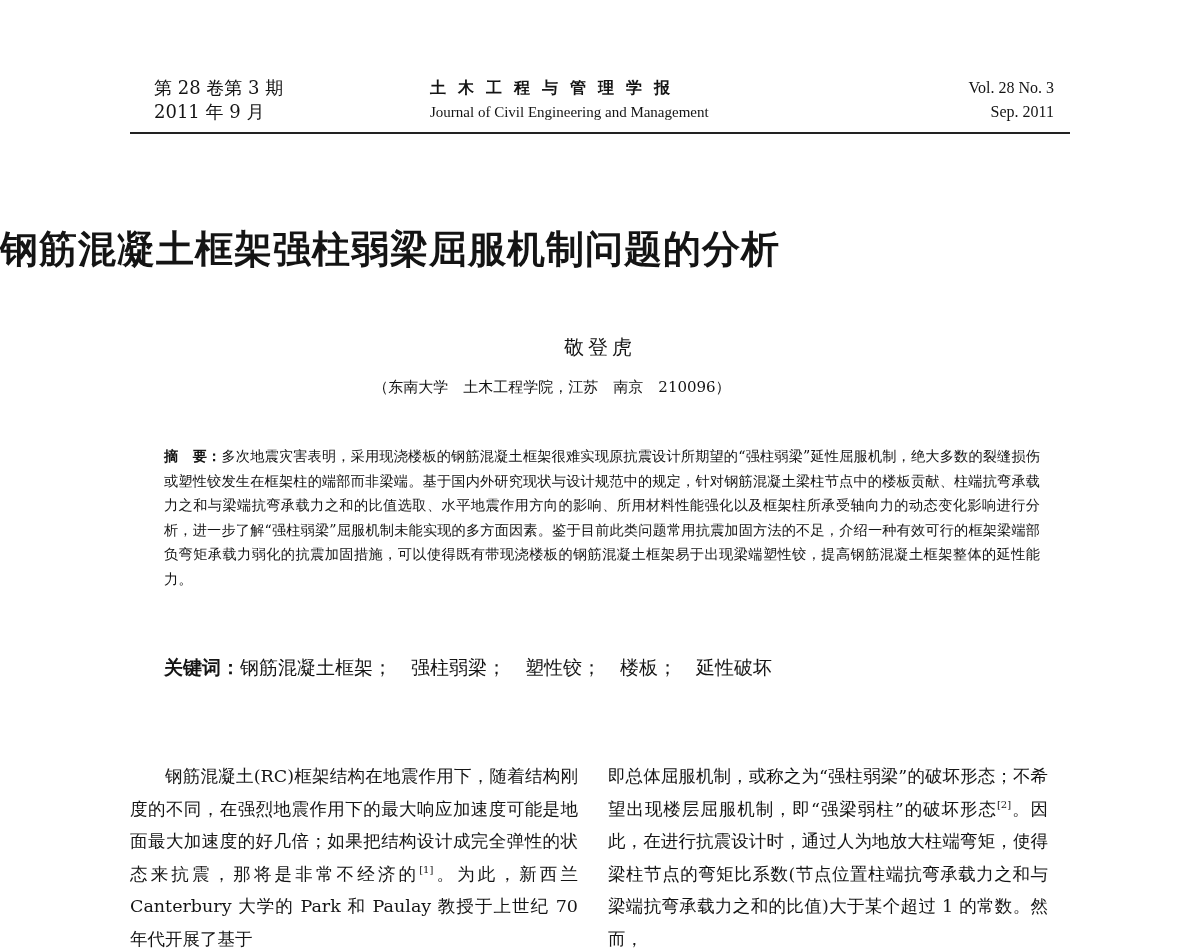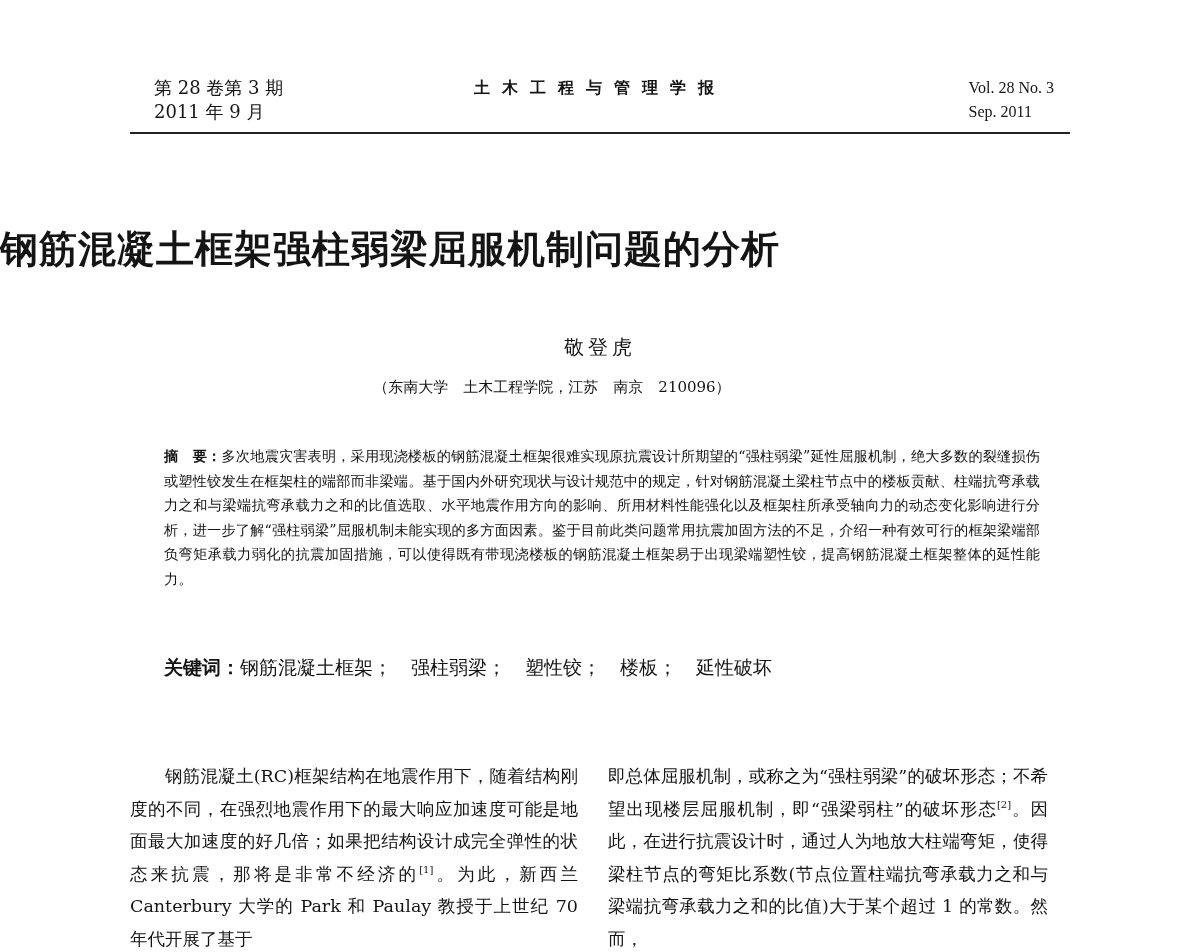--- a/index.html
+++ b/index.html
@@ -6,24 +6,24 @@
   body {
     width: 1200px; height: 952px; overflow: hidden; position: relative;
     color: #141414;
     font-family: "DejaVu Serif", "Liberation Serif", serif;
   }
   .page { position: absolute; left: 0; top: 0; width: 1200px; height: 952px; }
 
   
   .hdr { position: absolute; top: 76px; left: 130px; width: 940px; height: 56px; }
   .hdr-left { position: absolute; left: 24px; top: 0; font-size: 18px; line-height: 24px; }
-  .hdr-center { position: absolute; left: 300px; width: 340px; top: 0; text-align: center; }
+  .hdr-center { position: absolute; left: 300px; width: 340px; top: 0; text-align: left; }
   .hdr-center .cn { font-size: 16px; letter-spacing: 12px; line-height: 24px; font-weight: bold; }
   .hdr-center .en { font-family: "Liberation Serif", serif; font-size: 15px; line-height: 24px; }
-  .hdr-right { position: absolute; right: 16px; top: 0; font-family: "Liberation Serif", serif; font-size: 16px; line-height: 24px; }
+  .hdr-right { position: absolute; right: 16px; top: 0; text-align: right; font-family: "Liberation Serif", serif; font-size: 16px; line-height: 24px; }
   .hdr-rule { position: absolute; left: 130px; top: 132px; width: 940px; height: 2px; background: #222; }
 
   
   .title { position: absolute; top: 224px; left: 0; width: 1200px; 
     font-family: "DejaVu Sans", "Liberation Sans", sans-serif; font-size: 38px; font-weight: bold; letter-spacing: 1px; }
   .author { position: absolute; top: 334px; left: 0; width: 1200px; text-align: center; font-size: 20px; letter-spacing: 4px; }
   .affil { position: absolute; top: 378px; left: 0; width: 1104px; text-align: center; font-size: 15px; }
 
   
   .abstract { position: absolute; top: 444px; left: 164px; width: 876px; font-size: 14.2px; line-height: 24.5px; text-align: justify; }
@@ -45,20 +45,21 @@
 
 <div class="page">
 
   <div class="hdr">
     <div class="hdr-left">
       <div>第 28 卷第 3 期</div>
       <div>2011 年 9 月</div>
     </div>
     <div class="hdr-center">
       <div class="cn">土木工程与管理学报</div>
+      <div class="en">Journal of Civil Engineering and Management</div>
     </div>
     <div class="hdr-right">
       <div>Vol. 28 No. 3</div>
       <div>Sep. 2011</div>
     </div>
   </div>
   <div class="hdr-rule"></div>
 
   <div class="title">钢筋混凝土框架强柱弱梁屈服机制问题的分析</div>
   <div class="author">敬登虎</div>

